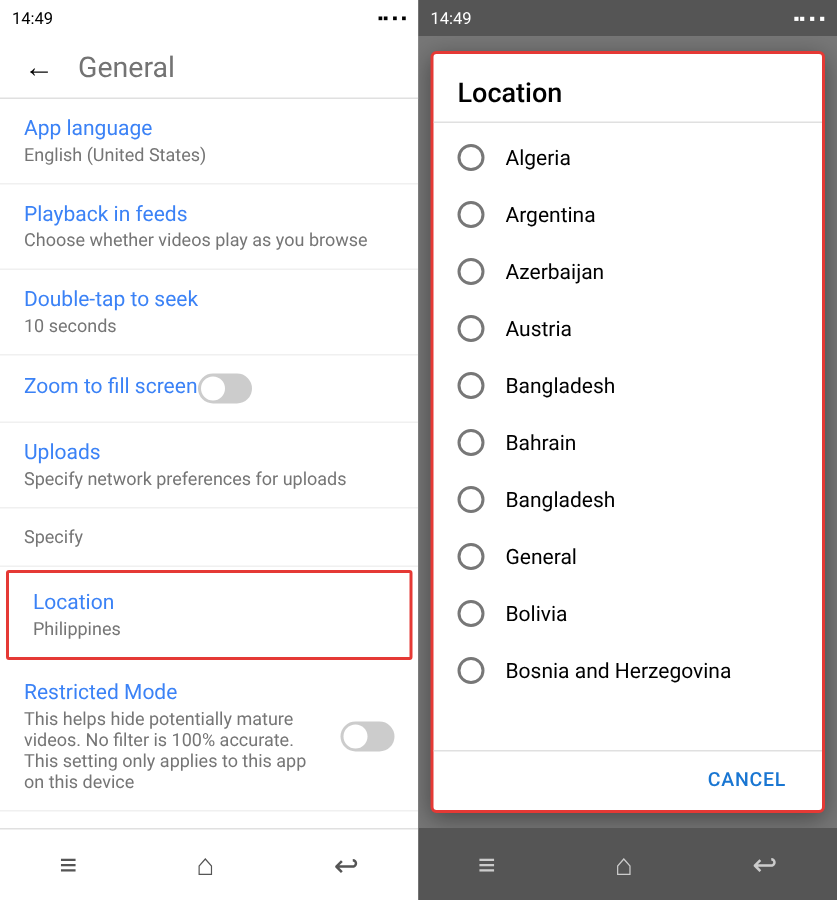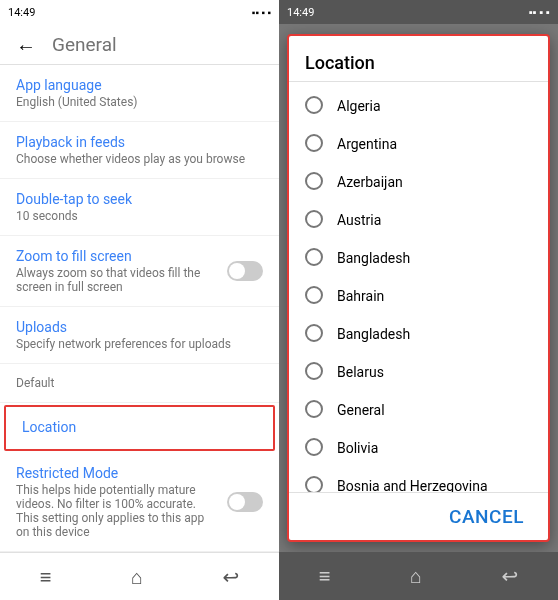--- a/index.html
+++ b/index.html
@@ -230,21 +230,21 @@
     }
 
     .dialog-footer {
       padding: 8px 16px;
       display: flex;
       justify-content: flex-end;
       border-top: 1px solid #e0e0e0;
     }
 
     .cancel-btn {
-      font-size: 19px;
+      font-size: 13px;
       font-weight: 500;
       color: #1976d2;
       text-transform: uppercase;
       cursor: pointer;
       padding: 4px 8px;
       letter-spacing: 0.5px;
     }
 
     .right-nav-bar {
       height: 48px;
@@ -303,37 +303,37 @@
 
     <div class="setting-item">
       <div class="setting-label">Double-tap to seek</div>
       <div class="setting-value">10 seconds</div>
     </div>
 
     <div class="setting-item">
       <div class="setting-with-toggle">
         <div>
           <div class="setting-label">Zoom to fill screen</div>
-          <div class="setting-value">Always zoom so that videos fill the screen in full screen</div>
         </div>
         <div class="toggle"></div>
       </div>
     </div>
 
     <div class="setting-item">
       <div class="setting-label">Uploads</div>
       <div class="setting-value">Specify network preferences for uploads</div>
     </div>
 
     <div class="setting-item">
-      <div class="setting-value">Default</div>
+      <div class="setting-value">Specify</div>
     </div>
 
     <div class="setting-item highlighted">
       <div class="setting-label">Location</div>
+      <div class="setting-value">Philippines</div>
     </div>
 
     <div class="setting-item">
       <div class="setting-with-toggle">
         <div style="flex:1; margin-right:8px;">
           <div class="setting-label">Restricted Mode</div>
           <div class="setting-value">This helps hide potentially mature videos. No filter is 100% accurate. This setting only applies to this app on this device</div>
         </div>
         <div class="toggle"></div>
       </div>
@@ -393,24 +393,20 @@
         <div class="dialog-item">
           <div class="radio-circle"></div>
           <span class="country-name">Bahrain</span>
         </div>
 
         <div class="dialog-item">
           <div class="radio-circle"></div>
           <span class="country-name">Bangladesh</span>
         </div>
 
-        <div class="dialog-item">
-          <div class="radio-circle"></div>
-          <span class="country-name">Belarus</span>
-        </div>
 
         <div class="dialog-item">
           <div class="radio-circle"></div>
           <span class="country-name">General</span>
         </div>
 
         <div class="dialog-item">
           <div class="radio-circle"></div>
           <span class="country-name">Bolivia</span>
         </div>

